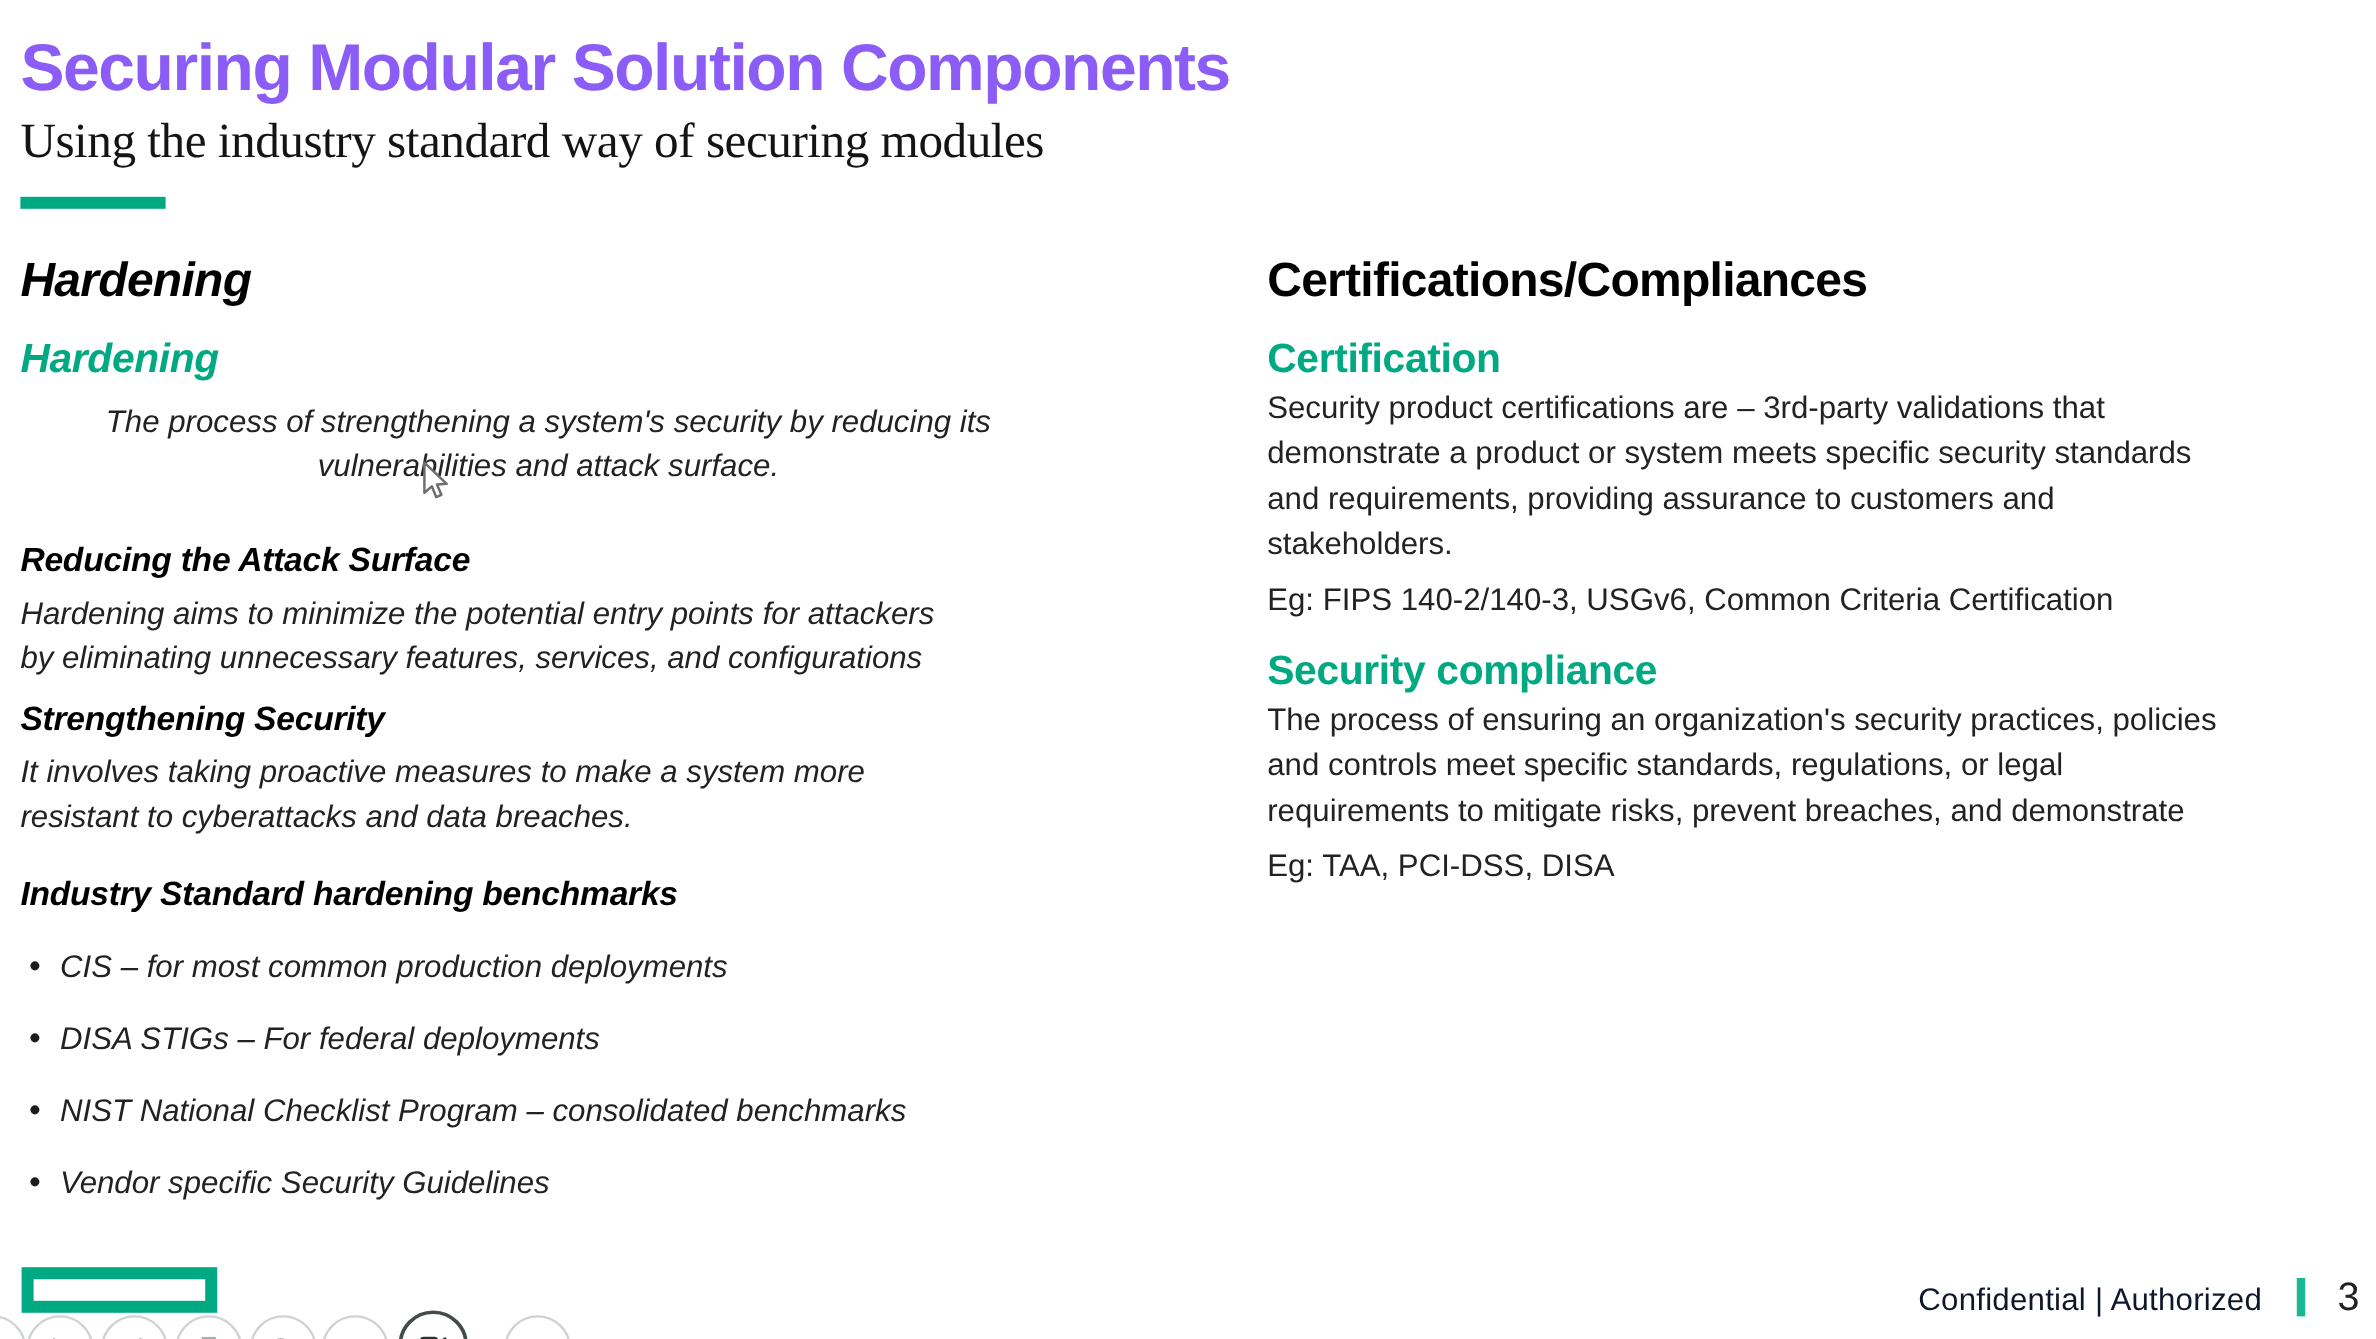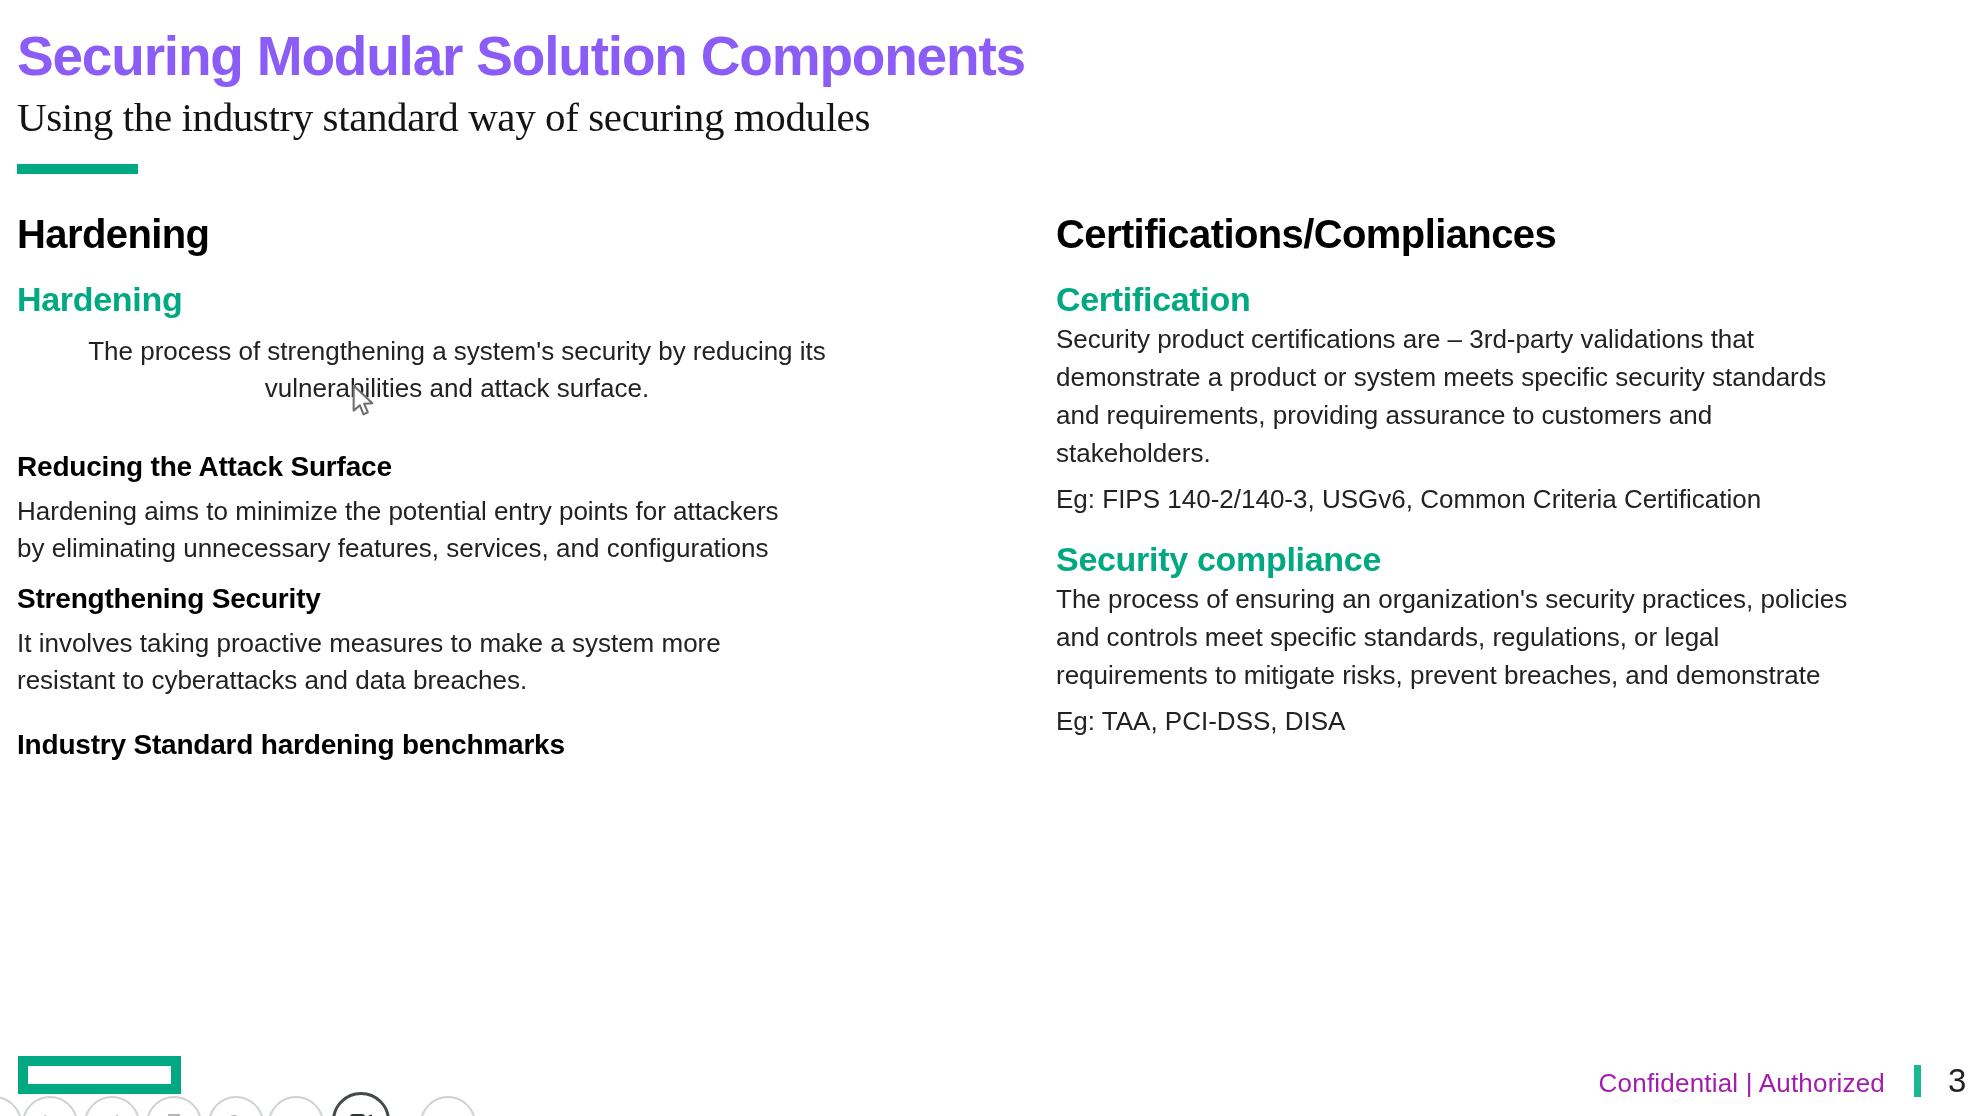--- a/index.html
+++ b/index.html
@@ -16,21 +16,21 @@
   .subtitle {
     position:absolute; left:17px; top:93px;
     font-size:41px; font-weight:400; color:#141414; letter-spacing:-0.4px;font-family:Liberation Serif, serif;
   }
   .accent-bar {
     position:absolute; left:17px; top:164px; width:121px; height:10px;
     background:#00A982;
   }
   
   .col { position:absolute; top:210px; }
-  .col-left  { left:17px;  width:880px; }
+  .col-left  { left:17px;  width:880px;font-style:italic; }
   .col-right { left:1056px; width:924px; }
   h2.section-heading {
     font-size:40px; line-height:48px; font-weight:800; color:#000;
     letter-spacing:-0.6px;
   }
   h3.green-subheading {
     font-size:34px; line-height:42px; font-weight:800; color:#00A982;
     letter-spacing:-0.3px; margin-top:20px;
   }
   h4.bold-heading {
@@ -61,21 +61,21 @@
     content:"•"; position:absolute; left:7px; top:-1px;
     font-size:28px; color:#1c1c1c;
   }
   
   .hpe-logo {
     position:absolute; left:18px; top:1056px; width:163px; height:38px;
     border:10px solid #00A982; background:#fff;
   }
   .classification {
     position:absolute; right:95px; top:1068px;
-    font-size:26px; color:#a21caf; letter-spacing:0.2px;
+    font-size:26px; color:#0f172a; letter-spacing:0.2px;
   }
   .footer-divider {
     position:absolute; left:1914px; top:1065px; width:7px; height:32px;
     background:#18B892;
   }
   .page-number {
     position:absolute; left:1948px; top:1062px;
     font-size:33px; color:#222;
   }
   
@@ -110,20 +110,26 @@
     <div class="line">by eliminating unnecessary features, services, and configurations</div>
   </div>
 
   <h4 class="bold-heading mt-sec2">Strengthening Security</h4>
   <div class="body-text mt-p">
     <div class="line">It involves taking proactive measures to make a system more</div>
     <div class="line">resistant to cyberattacks and data breaches.</div>
   </div>
 
   <h4 class="bold-heading mt-bench">Industry Standard hardening benchmarks</h4>
+  <ul class="benchmark-list">
+    <li>CIS – for most common production deployments</li>
+    <li>DISA STIGs – For federal deployments</li>
+    <li>NIST National Checklist Program – consolidated benchmarks</li>
+    <li>Vendor specific Security Guidelines</li>
+  </ul>
 </section>
 
 <section class="col col-right">
   <h2 class="section-heading">Certifications/Compliances</h2>
 
   <h3 class="green-subheading">Certification</h3>
   <div class="body-text mt-cert">
     <div class="line">Security product certifications are – 3rd-party validations that</div>
     <div class="line">demonstrate a product or system meets specific security standards</div>
     <div class="line">and requirements, providing assurance to customers and</div>

